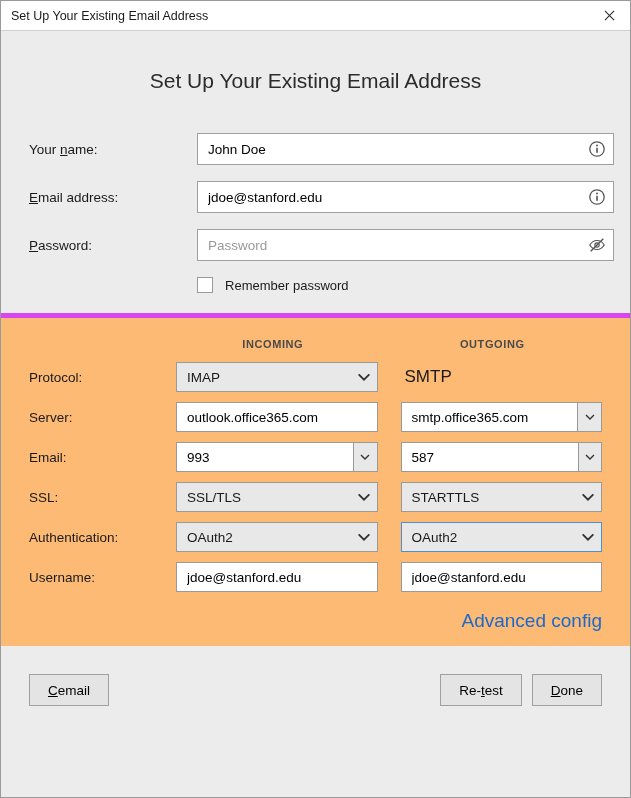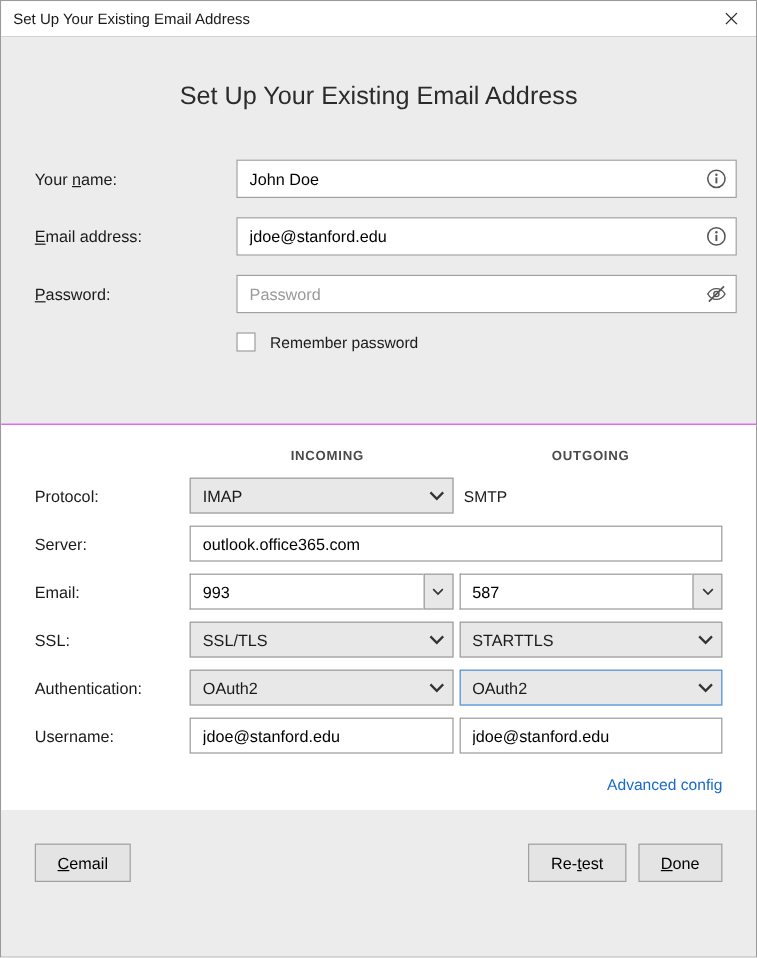--- a/index.html
+++ b/index.html
@@ -100,42 +100,41 @@
     align-items: center;
     margin-left: 168px;
     gap: 12px;
   }
   .checkbox {
     width: 16px; height: 16px;
     border: 1px solid #9a9a9a;
     background: #fff;
   }
   .server-section {
-    background: #ffffff;
+    background: #fdba74;
     padding: 20px 28px 14px 28px;
-    border-top: 1px solid #d946ef;
-    margin-top: 40px;
+    border-top: 5px solid #d946ef;
   }
   .server-head {
     display: flex;
     margin-bottom: 12px;
   }
   .server-head .col-label-spacer { width: 134px; }
   .server-head .col-head {
     flex: 1;
     text-align: center;
     font-size: 11px;
     letter-spacing: 0.6px;
     color: #4a4a4a;
     font-weight: 600;
   }
   .srow {
     display: flex;
     align-items: center;
-    gap: 5px;
+    gap: 23px;
     margin-bottom: 10px;
   }
   .slabel {
     width: 124px;
     font-size: 13.5px;
     color: #1a1a1a;
   }
   .scell { flex: 1; position: relative; }
   .select, .sinput {
     width: 100%;
@@ -148,21 +147,21 @@
     outline: none;
     display: flex;
     align-items: center;
   }
   .select.white, .sinput.white { background: #fff; }
   .select.highlight { border: 1px solid #4a90d9; }
   .sstatic {
     height: 30px;
     display: flex;
     align-items: center;
-    font-size: 13px;
+    font-size: 17px;
     padding-left: 4px;
   }
   .chev {
     position: absolute;
     right: 6px; top: 50%;
     transform: translateY(-50%);
     width: 16px; height: 16px;
     pointer-events: none;
     display:flex;align-items:center;justify-content:center;
   }
@@ -177,21 +176,21 @@
     border: 1px solid #9a9a9a;
     background: #e8e8e8;
     display:flex;align-items:center;justify-content:center;
   }
   .adv-link {
     text-align: right;
     padding-top: 8px;
   }
   .adv-link a {
     color: #1b6acb;
-    font-size: 13px;
+    font-size: 19px;
     text-decoration: none;
     cursor: default;
     text-align: center;
   }
   .footer {
     padding: 28px 28px 28px 28px;
     display: flex;
     justify-content: space-between;
     align-items: center;
     background: #ececec;
@@ -309,20 +308,30 @@
         </div>
         <div class="scell">
           <div class="sstatic">SMTP</div>
         </div>
       </div>
 
       <div class="srow">
         <div class="slabel">Server:</div>
         <div class="scell">
           <input class="sinput white" value="outlook.office365.com" style="">
+        </div>
+        <div class="scell">
+          <div class="split">
+            <input class="sinput white" style="padding-right: 8px;" value="smtp.office365.com">
+            <div class="drop-btn">
+              <svg width="12" height="12" viewBox="0 0 12 12">
+                  <path d="M2 4 L6 8 L10 4" fill="none" stroke="#333" stroke-width="1.4"></path>
+                </svg>
+            </div>
+          </div>
         </div>
       </div>
 
       <div class="srow">
         <div class="slabel">Email:</div>
         <div class="scell">
           <div class="split">
             <input class="sinput white" style="padding-right: 8px;" value="993">
             <div class="drop-btn">
               <svg width="12" height="12" viewBox="0 0 12 12">

